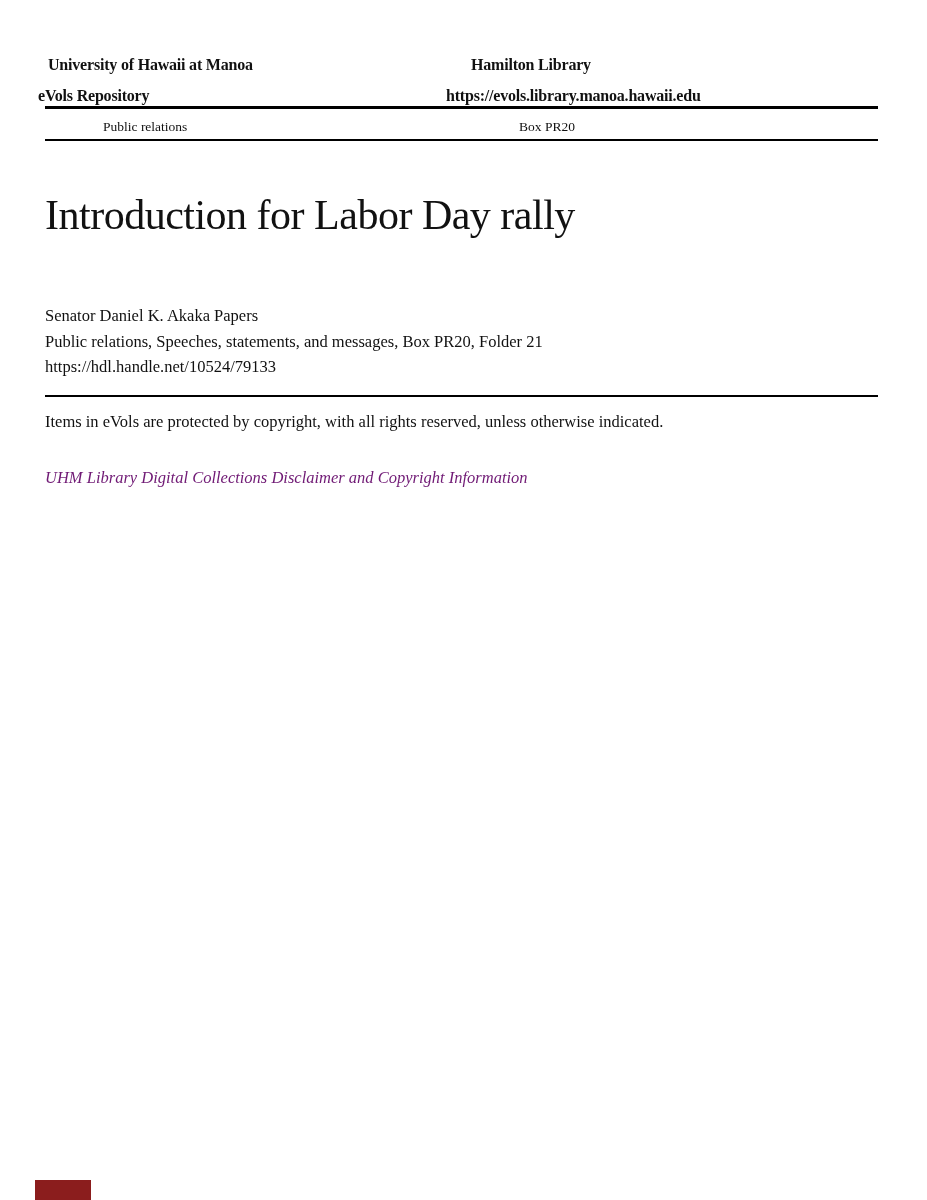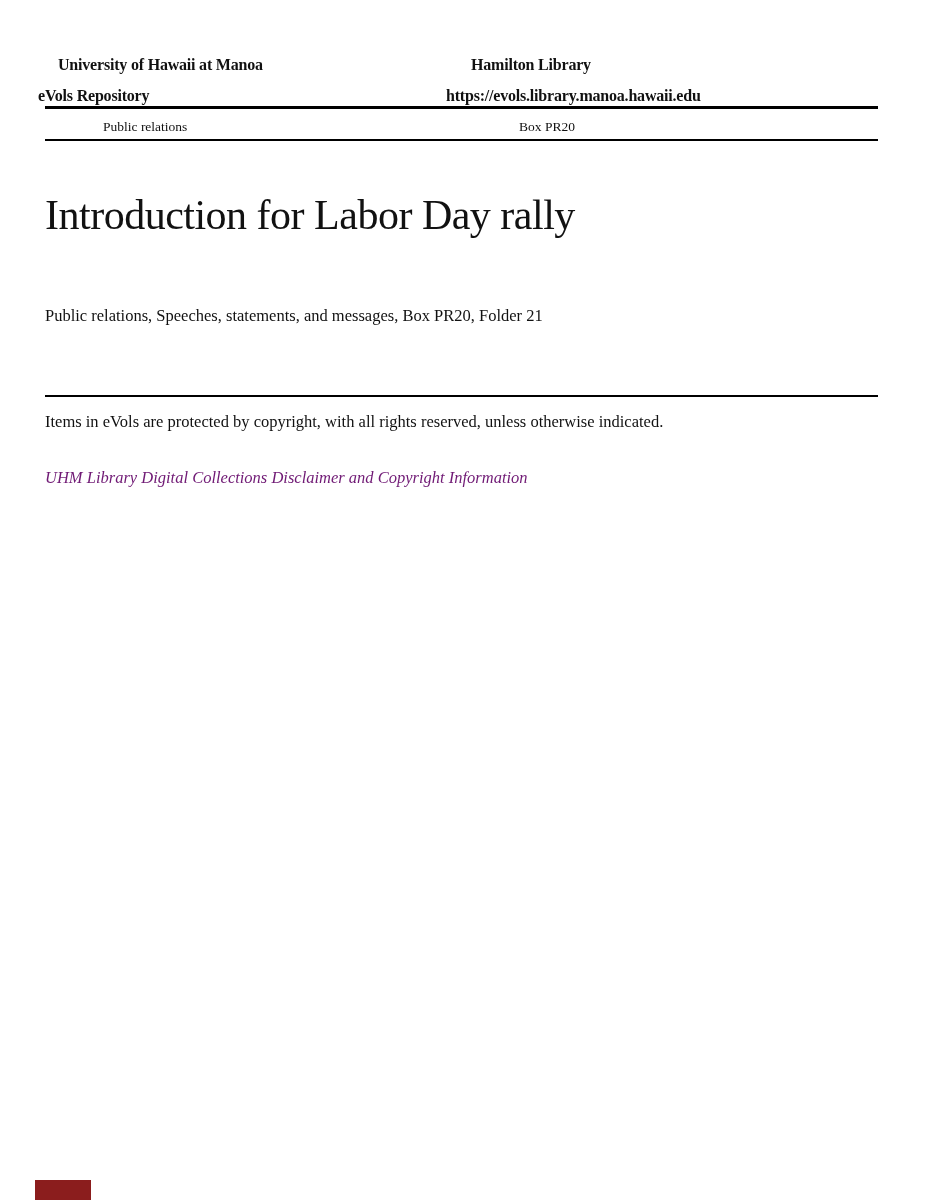--- a/index.html
+++ b/index.html
@@ -57,40 +57,42 @@
     position: absolute;
     left: 35px;
     top: 1180px;
     width: 56px;
     height: 20px;
   }
 </style>
 </head>
 <body>
 
-<div class="abs hdr-bold" style="left:58px; top:56px;">University of Hawaii at Manoa</div>
+<div class="abs hdr-bold" style="left:48px; top:56px;">University of Hawaii at Manoa</div>
 
 <div class="abs hdr-bold" style="left:471px; top:56px;">Hamilton Library</div>
 
 <div class="abs hdr-bold" style="left:38px; top:87px;">eVols Repository</div>
 
 <div class="abs hdr-bold" style="left:446px; top:87px;">https://evols.library.manoa.hawaii.edu</div>
 
 <div class="rule" style="top: 106px; height: 3px; background: rgb(0, 0, 0);"></div>
 
 <div class="abs hdr-small" style="left:55px; top:119px;">Public relations</div>
 
 <div class="abs hdr-small" style="left:471px; top:119px;">Box PR20</div>
 
 <div class="rule" style="top: 139px; height: 2px; background: rgb(0, 0, 0);"></div>
 
 <h1 class="abs doc-title" style="left:45px; top:191px;">Introduction for Labor Day rally</h1>
 
 <div class="abs" style="left:45px; top:303px;">
+  <div class="cite-line">Senator Daniel K. Akaka Papers</div>
   <div class="cite-line">Public relations, Speeches, statements, and messages, Box PR20, Folder 21</div>
+  <div class="cite-line">https://hdl.handle.net/10524/79133</div>
 </div>
 
 <div class="rule" style="top: 395px; height: 2px; background: rgb(0, 0, 0);"></div>
 
 <div class="abs copyright" style="left:45px; top:412px;">Items in eVols are protected by copyright, with all rights reserved, unless otherwise indicated.</div>
 
 <a class="abs disclaimer" style="left:45px; top:468px;" href="#">UHM Library Digital Collections Disclaimer and Copyright Information</a>
 
 <div class="footer-mark" style="background: rgb(139, 29, 29);"></div>
 

